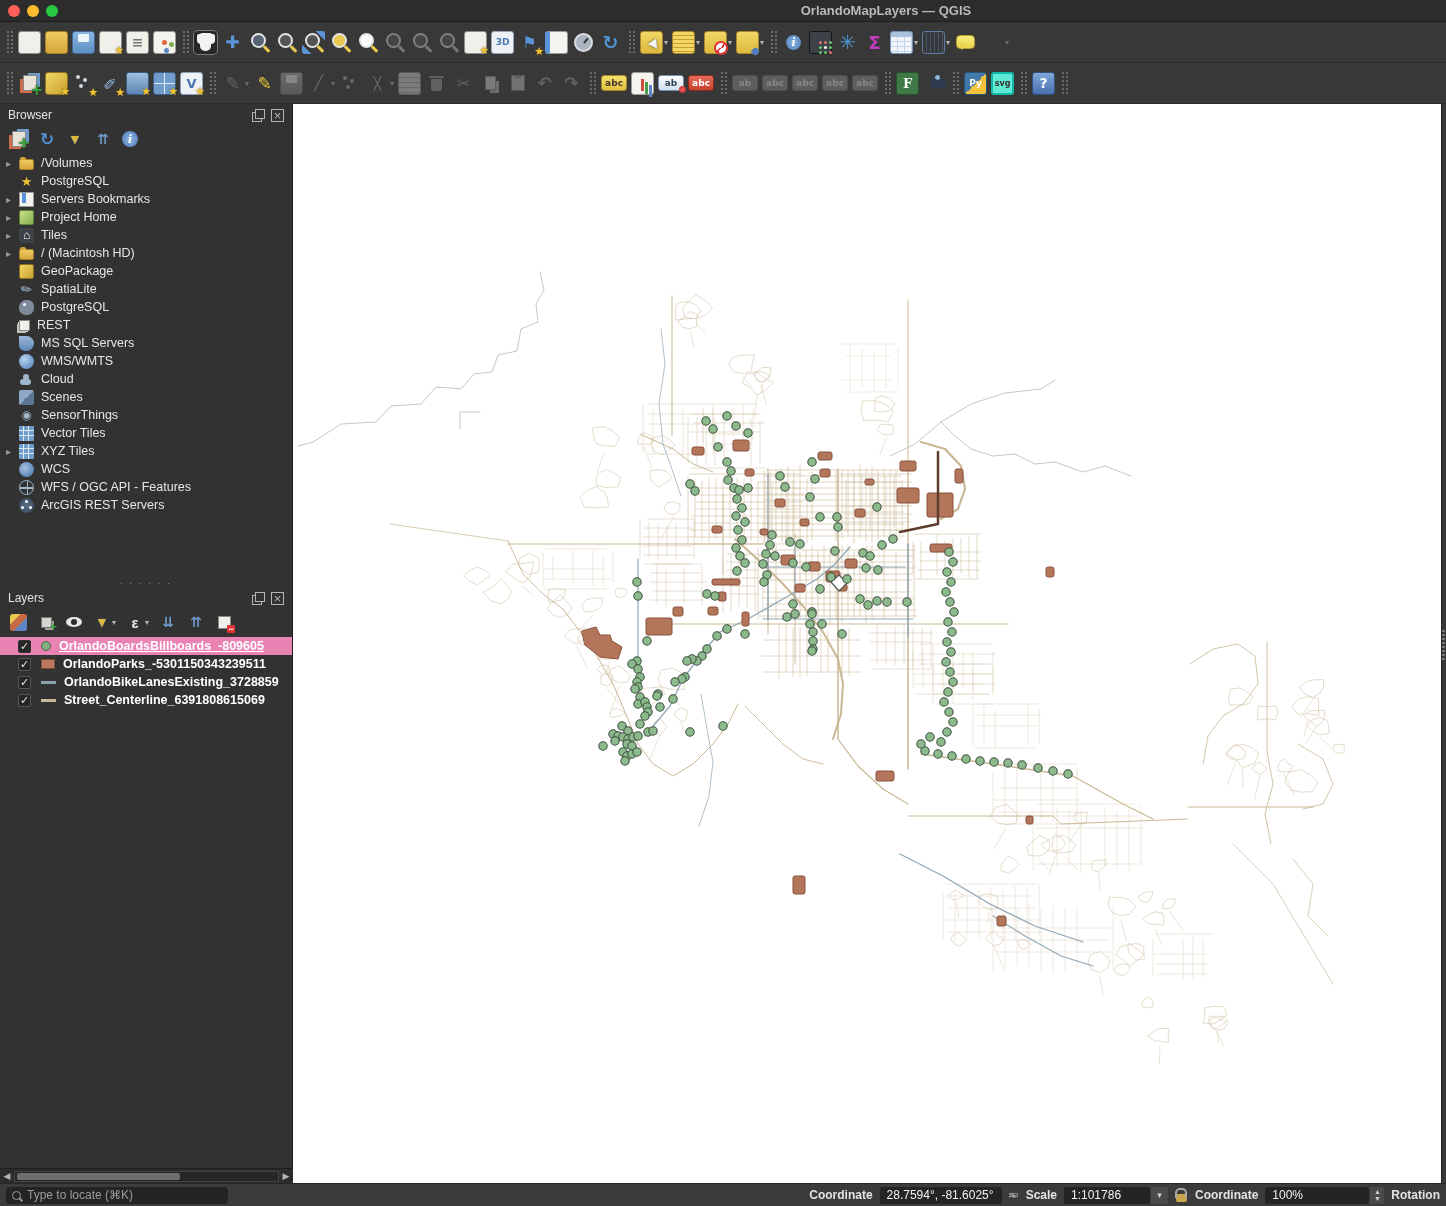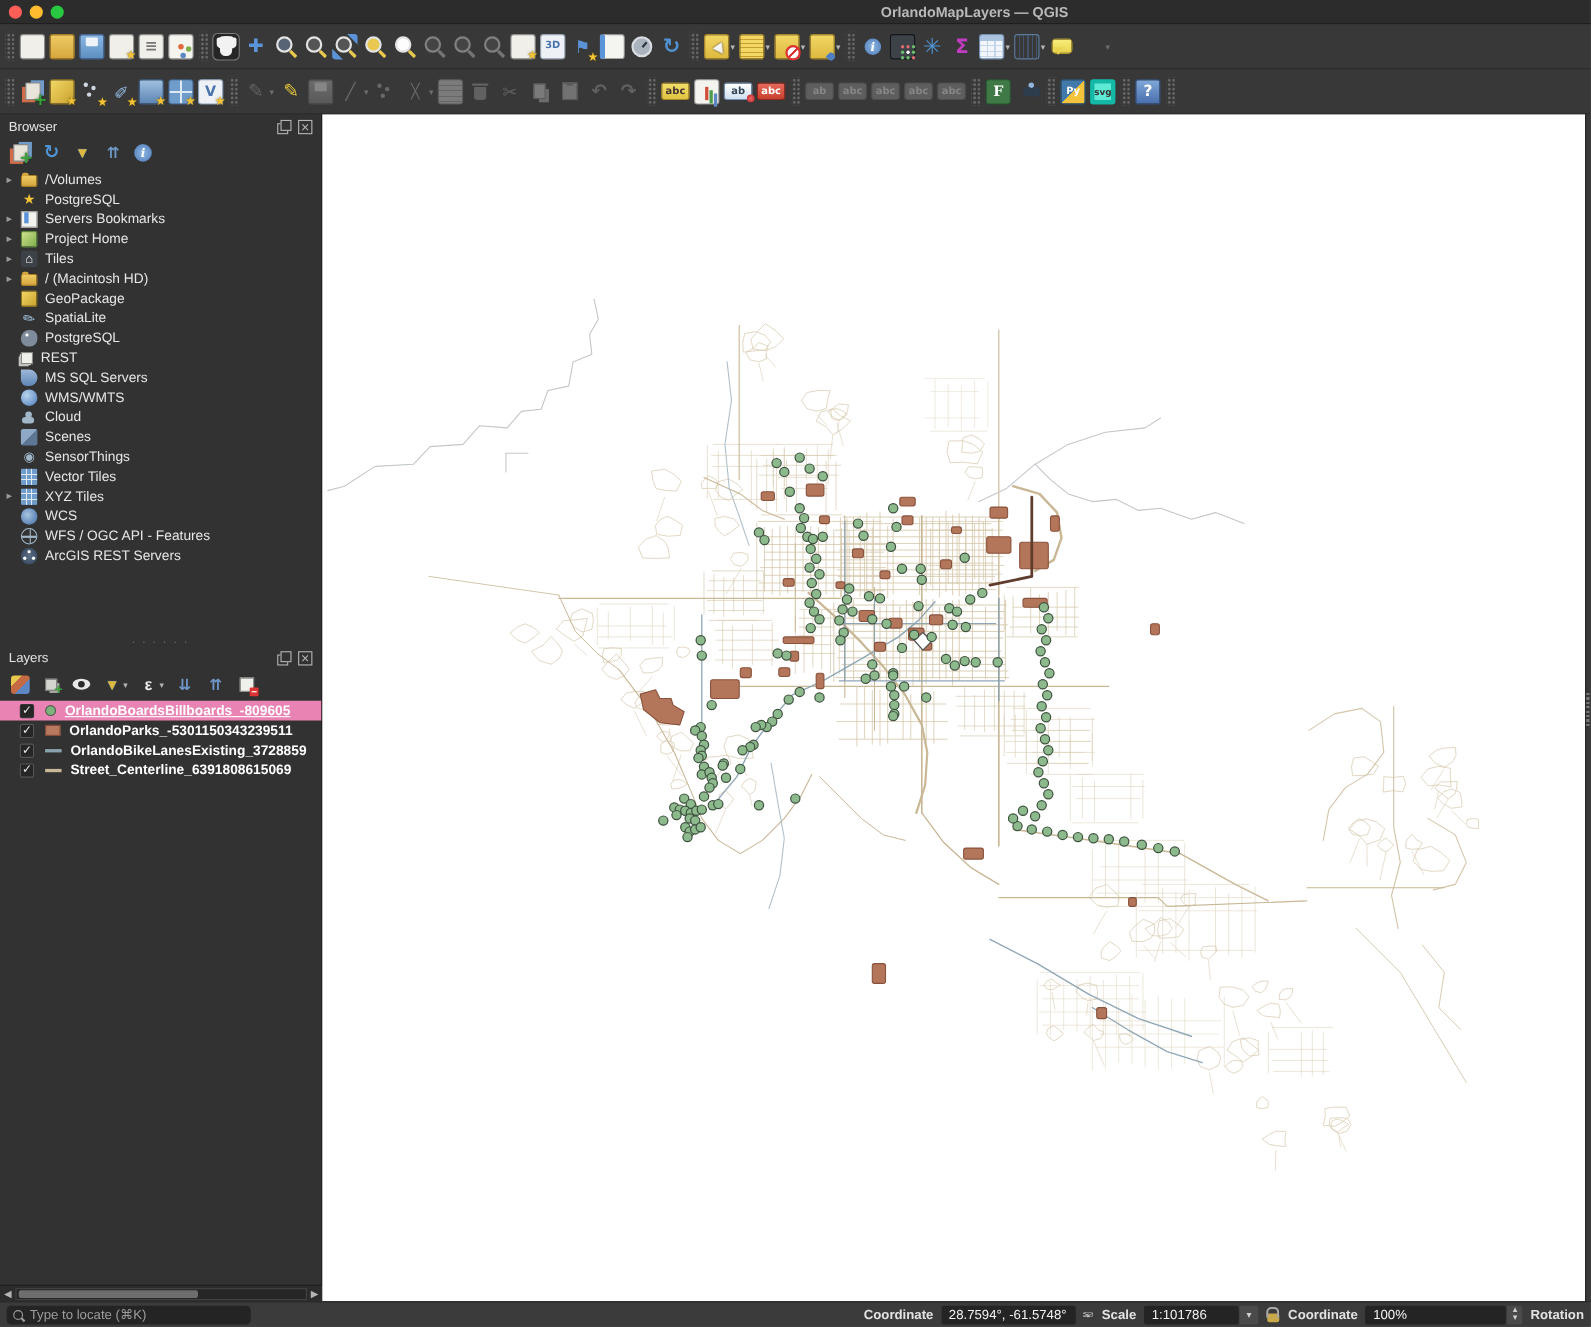--- a/index.html
+++ b/index.html
@@ -84,21 +84,21 @@
   [data-k=abc]{background:linear-gradient(#f2e06a,#e0c340);border:1px solid #a8882a;color:#433}
   [data-k=diagram]{background:#f4f3ee;border:1px solid #999}
   [data-k=diagram]::before{content:"";width:3px;height:12px;background:#d04f3a;box-shadow:4px 3px 0 #4d9b4d,8px 6px 0 #5d86c5;margin-bottom:-4px}
   [data-k=ab-pin]{background:linear-gradient(#fff,#cfe0f0);border:1px solid #7291b5;color:#345}
   [data-k=ab-pin]::after{content:"";width:7px;height:7px;background:radial-gradient(#e66,#b22);border-radius:50%;position:absolute;right:-3px;bottom:-3px}
   [data-k=abc-red]{background:linear-gradient(#e66a5a,#c8402e);border:1px solid #8d2a1c;color:#fff}
   [data-k=abc-gray]{background:#8f948c;border:1px solid #6a6e66;color:#f0f0ea}
   [data-k=f-chip]{background:#3f7a46;border:1px solid #275230;color:#fff;font-family:"DejaVu Serif",serif}
   [data-k=binoculars]::before{content:"";width:9px;height:9px;border-radius:50%;background:#2e3c50;box-shadow:7px 0 0 #2e3c50, 3px -6px 0 -2px #8fb6dc}
   [data-k=python]{background:linear-gradient(135deg,#4179ab 50%,#f3c33c 50%);border:1px solid #2a5577;color:#fff;font-size:9px}
-  [data-k=svg-chip]{background:#5eead4;border:4px solid #14b8a6;color:#333;font-size:8px;flex-direction:column;line-height:7px}
+  [data-k=svg-chip]{background:#5eead4;border:2px solid #14b8a6;color:#333;font-size:8px;flex-direction:column;line-height:7px}
   [data-k=help]{background:linear-gradient(#7fa8d8,#4a6fae);border:1px solid #34517f;color:#fff;font-size:14px}
   
   .leftcol{position:absolute;left:0;top:104px;width:293px;height:1079px;background:#323232;border-right:1px solid #1e1e1e}
   .panel-h{height:22px;display:flex;align-items:center;padding:0 8px;color:#e4e4e4;font-size:12px;font-weight:normal}
   .panel-h .sp{flex:1}
   .wbtn{width:13px;height:13px;margin-left:6px;position:relative;cursor:pointer}
   .wbtn.float::before{content:"";position:absolute;width:8px;height:8px;border:1px solid #b5b5b5;left:0;bottom:0}
   .wbtn.float::after{content:"";position:absolute;width:8px;height:8px;border:1px solid #b5b5b5;right:0;top:0;background:#323232}
   .wbtn.close{color:#b5b5b5;font-size:13px;line-height:11px;text-align:center;border:1px solid #b5b5b5}
   .ptools{display:flex;align-items:center;gap:10px;padding:4px 10px 6px}
@@ -1283,30 +1283,30 @@
 </div>
 <div class="edgestrip"></div>
 <div class="edgegrip"></div>
 
 <div class="statusbar">
   <div class="locator">
     <span class="magico"></span>
     <span>Type to locate (⌘K)</span>
   </div>
   <span class="slabel mlauto">Coordinate</span>
-  <span class="sbox" style="width:122px">28.7594°, -61.5748°</span>
+  <span class="sbox" style="width:122px">28.7594°, -81.6025°</span>
   <span class="ptrico">✌</span>
   <span class="slabel">Scale</span>
   <span style="display:flex">
     <span class="sbox" style="width:86px">1:101786</span>
     <span class="ddbox">▾</span>
   </span>
   <span class="lock"></span>
   <span class="slabel">Coordinate</span>
   <span style="display:flex">
-    <span class="sbox" style="width:128px">100%</span>
+    <span class="sbox" style="width:104px">100%</span>
     <span class="spinner">
         <span>▲</span>
         <span>▼</span>
       </span>
   </span>
   <span class="slabel">Rotation</span>
 </div>
 
 </body></html>

